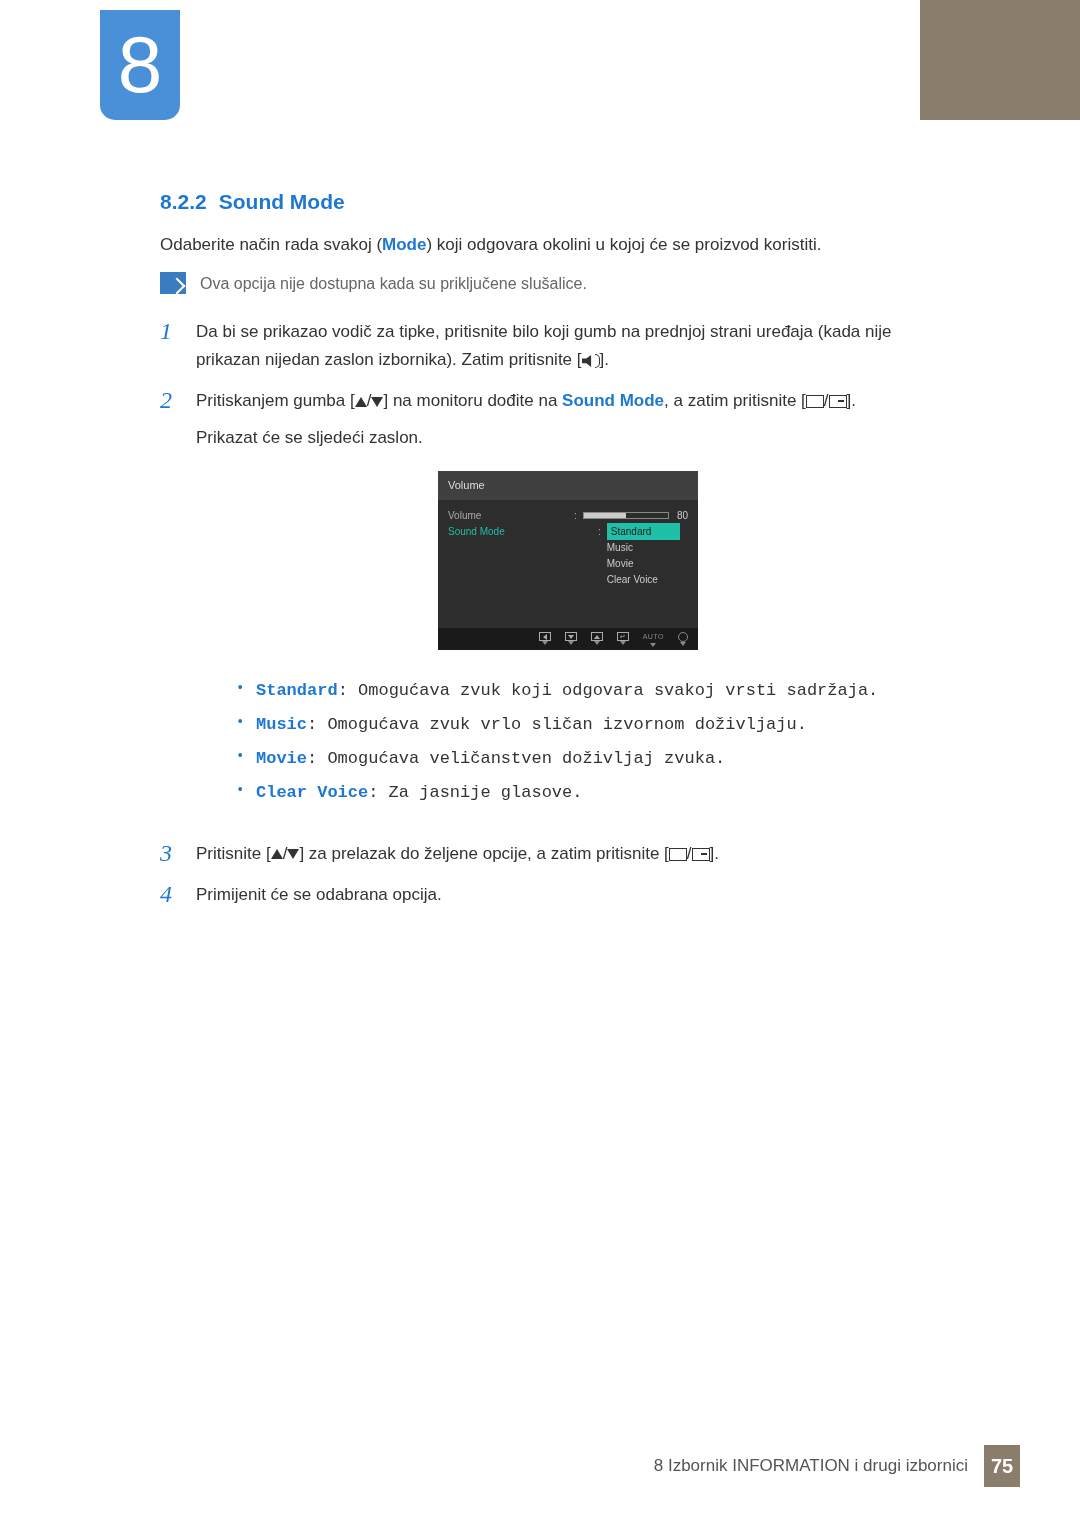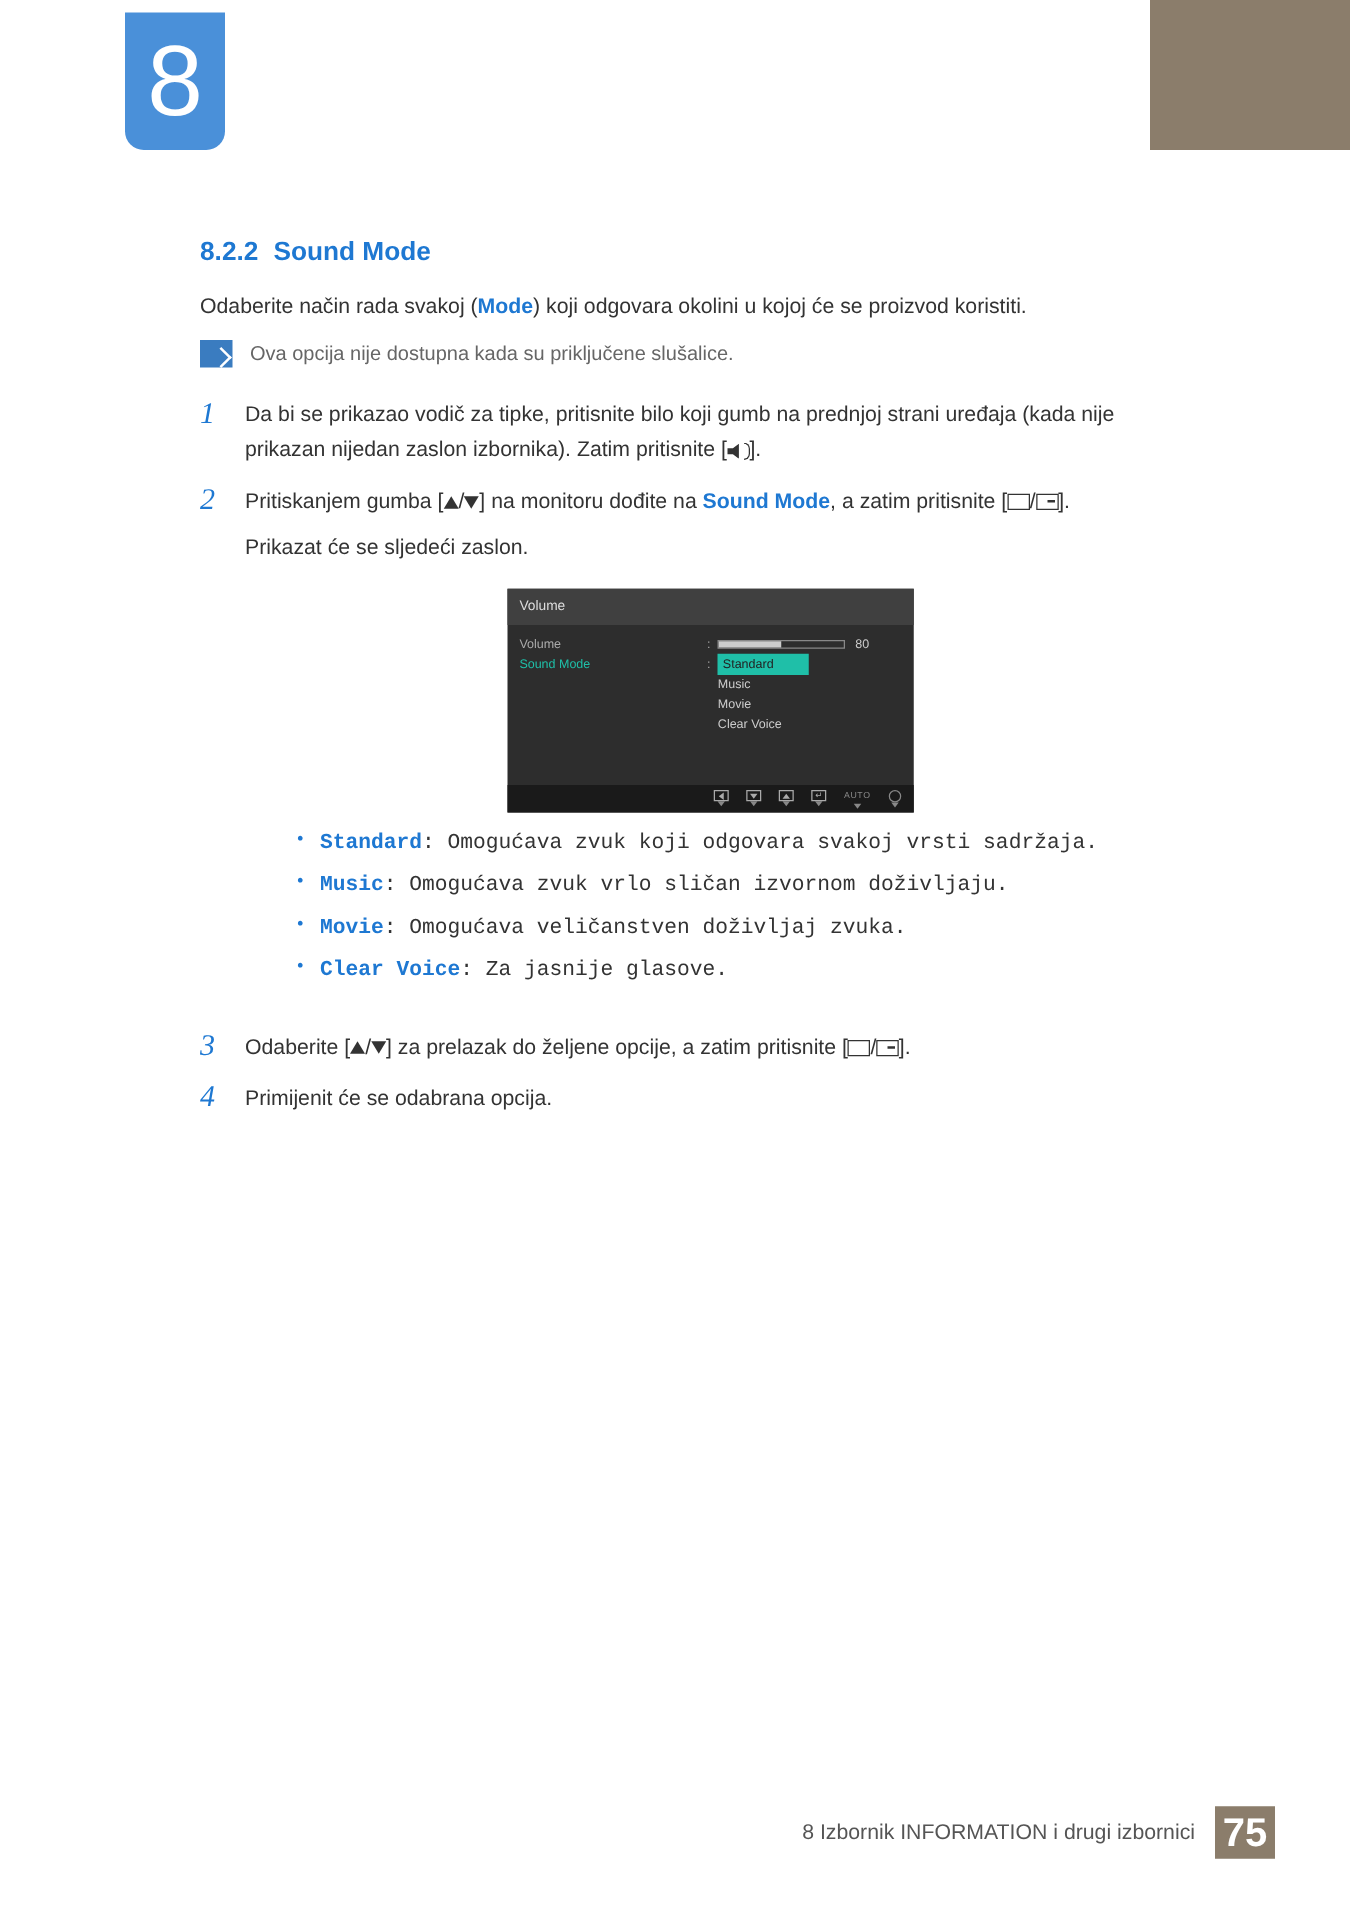--- a/index.html
+++ b/index.html
@@ -175,22 +175,22 @@
   display: inline-block;
   width: 4px;
   height: 12px;
   border: 1px solid #333;
   border-left: none;
   border-radius: 0 8px 8px 0;
   margin-left: 1px;
   vertical-align: middle;
 }
 .osd {
-  width: 325px;
-  margin: 18px auto 8px auto;
+  width: 260px;
+  margin: 18px auto 24px auto;
   background: #2d2d2d;
   font-size: 11px;
   color: #ccc;
 }
 .osd-header {
   background: #404040;
   padding: 5px 10px;
   color: #ddd;
   font-size: 11px;
 }
@@ -301,23 +301,23 @@
   align-items: center;
 }
 .footer-text {
   font-size: 17px;
   color: #555;
   margin-right: 16px;
 }
 .footer-page {
   background: #8b7d6b;
   color: #fff;
-  font-size: 32px;
+  font-size: 20px;
   font-weight: bold;
-  width: 48px;
+  width: 36px;
   height: 42px;
   display: flex;
   align-items: center;
   justify-content: center;
 }
 </style>
 </head>
 <body>
 
 <div class="page">
@@ -433,21 +433,21 @@
           <div class="bullet-item">
             <span class="strong-blue">Clear Voice</span><span>: Za jasnije glasove.</span>
           </div>
         </div>
       </div>
     </div>
 
     <div class="step">
       <div class="step-num">3</div>
       <div class="step-text">
-        <span>Odaberite [</span><span class="inline-icon"><span class="tri-up"></span> / <span class="tri-down"></span></span><span>] za prelazak do željene opcije, a zatim pritisnite [</span><span class="inline-icon"><span class="rect-icon"></span> / <span class="enter-icon"></span></span><span>].</span>
+        <span>Pritisnite [</span><span class="inline-icon"><span class="tri-up"></span> / <span class="tri-down"></span></span><span>] za prelazak do željene opcije, a zatim pritisnite [</span><span class="inline-icon"><span class="rect-icon"></span> / <span class="enter-icon"></span></span><span>].</span>
       </div>
     </div>
 
     <div class="step">
       <div class="step-num">4</div>
       <div class="step-text">Primijenit će se odabrana opcija.</div>
     </div>
 
   </div>
 

